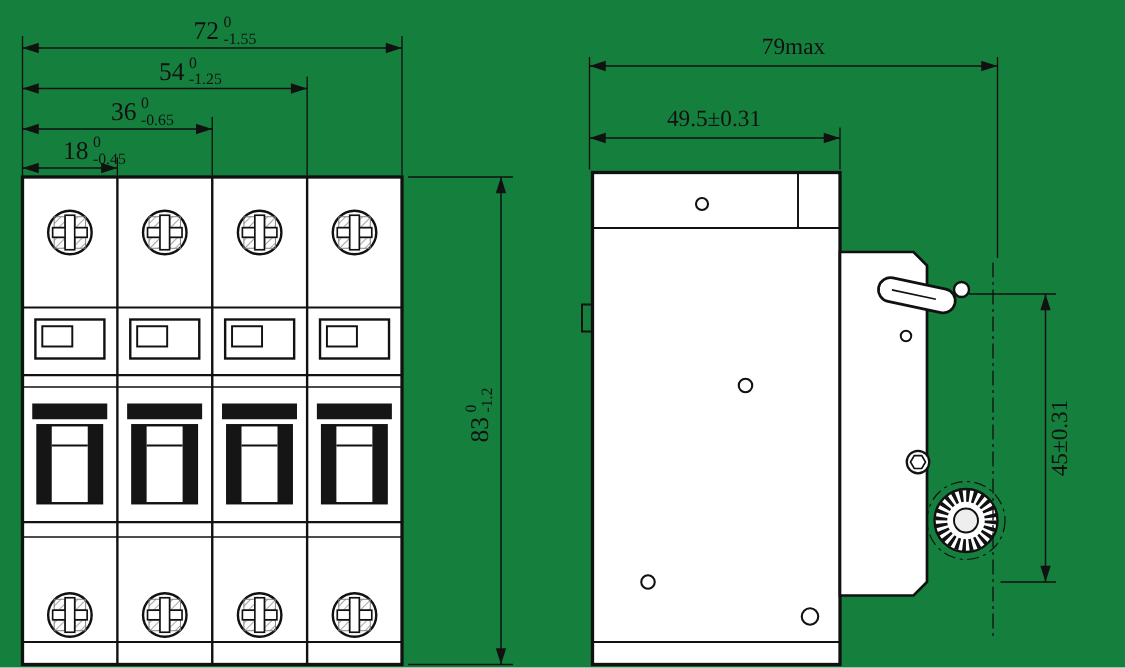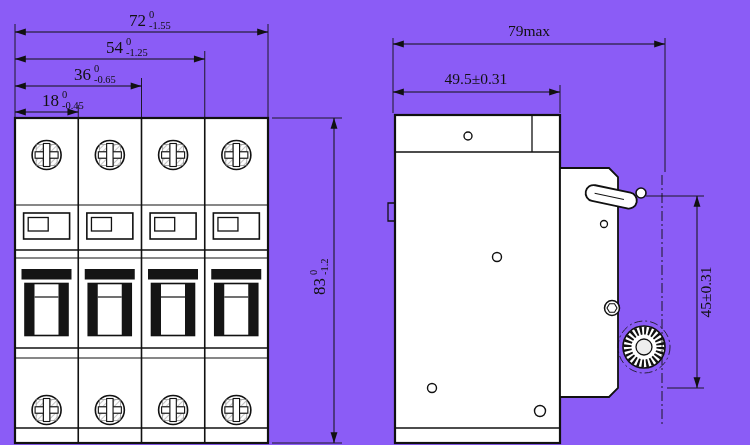--- a/index.html
+++ b/index.html
@@ -7,21 +7,21 @@
     padding: 0;
     background: #ffffff;
     width: 750px;
     height: 445px;
     overflow: hidden;
   }
   .canvas {
     position: relative;
     width: 750px;
     height: 445px;
-    background: #8b5cf6;
+    background: #15803d;
     font-family: "Liberation Serif", serif;
   }
   svg { display: block; }
   .dim-main  { font: 17px  "Liberation Serif", serif; fill: #111; }
   .dim-tol   { font: 10.5px "Liberation Serif", serif; fill: #111; }
   .dim-side  { font: 15.5px "Liberation Serif", serif; fill: #111; }
   .outline   { fill: #ffffff; stroke: #111; stroke-width: 2.2; }
   .inner     { stroke: #111; stroke-width: 1.3; fill: none; }
   .dimline   { stroke: #111; stroke-width: 1; }
   .extline   { stroke: #111; stroke-width: 0.9; }

